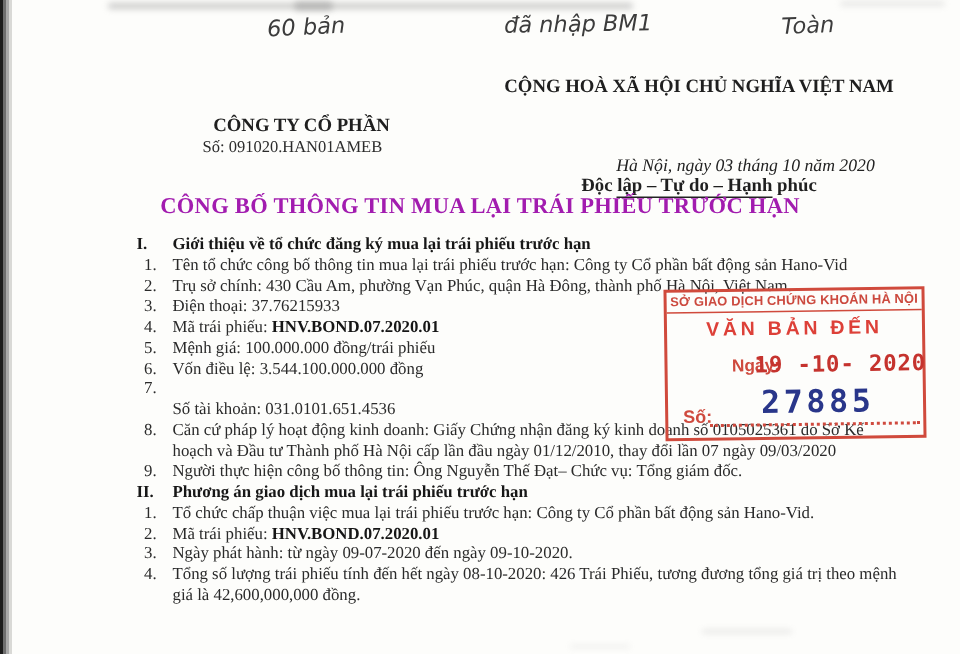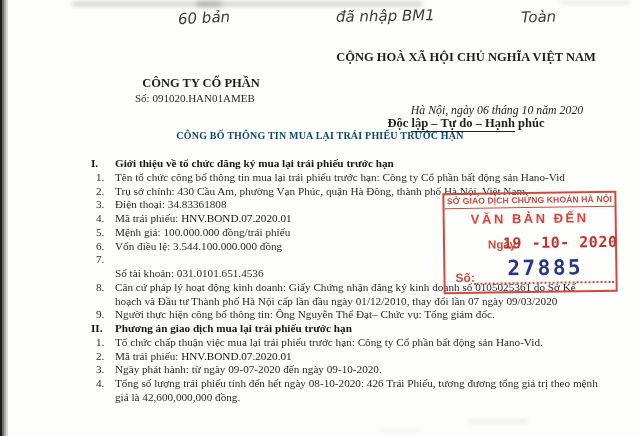--- a/index.html
+++ b/index.html
@@ -55,34 +55,34 @@
   .doc-number {
     position:absolute; left:135px; top:92px; font-size:11px; color:#2b2b2b;
   }
   .place-date {
     position:absolute; left:382px; top:103px; width:230px;
     font-style:italic; font-size:11.8px; color:#222; text-align:center; white-space:nowrap;
   }
 
   .doc-title {
     position:absolute; left:0; top:130px; width:640px;
-    text-align:center; font-weight:bold; font-size:10px; letter-spacing:.2px;
-    color:#0c4a6e;
+    text-align:center; font-weight:bold; font-size:15px; letter-spacing:.2px;
+    color:#a21caf;
   }
 
   
   .doc-body {
     position:absolute; left:95px; top:157px; width:506px;
     font-size:11.2px; line-height:13.75px; color:#2a2a2a;
   }
   .sec-heading { position:relative; padding-left:20px; font-weight:bold; color:#171717; }
   .sec-num { position:absolute; left:-4px; width:22px; }
   .item { position:relative; padding-left:20px; }
   .item-num { position:absolute; left:1px; }
-  .bold { font-weight:normal; color:#161616; }
+  .bold { font-weight:bold; color:#161616; }
 
   
   .stamp {
     position:absolute; left:443px; top:192px; width:174px; height:101px;
     border:2px solid #d04a3c;
     transform:rotate(-0.8deg);
     background:transparent;
     font-family:"Liberation Sans", sans-serif;
   }
   .stamp .org {
@@ -138,29 +138,29 @@
 <div class="company">
   <div>CÔNG TY CỔ PHẦN</div>
 </div>
 
 <div class="national">
   <div class="line1">CỘNG HOÀ XÃ HỘI CHỦ NGHĨA VIỆT NAM</div>
   <div class="motto"><span>Độc </span><span class="ul">lập – Tự do – Hạnh</span><span> phúc</span></div>
 </div>
 
 <div class="doc-number">Số: 091020.HAN01AMEB</div>
-<div class="place-date">Hà Nội, ngày 06 tháng 10 năm 2020</div>
+<div class="place-date">Hà Nội, ngày 03 tháng 10 năm 2020</div>
 
 <div class="doc-title">CÔNG BỐ THÔNG TIN MUA LẠI TRÁI PHIẾU TRƯỚC HẠN</div>
 
 <div class="doc-body">
     <div class="sec-heading"><span class="sec-num">I.</span><span>Giới thiệu về tổ chức đăng ký mua lại trái phiếu trước hạn</span></div>
     <div class="item"><span class="item-num">1.</span><span><span>Tên tổ chức công bố thông tin mua lại trái phiếu trước hạn: Công ty Cổ phần bất động sản Hano-Vid</span></span></div>
     <div class="item"><span class="item-num">2.</span><span><span>Trụ sở chính: 430 Cầu Am, phường Vạn Phúc, quận Hà Đông, thành phố Hà Nội, Việt Nam.</span></span></div>
-    <div class="item"><span class="item-num">3.</span><span><span>Điện thoại: 34.83361808</span></span></div>
+    <div class="item"><span class="item-num">3.</span><span><span>Điện thoại: 37.76215933</span></span></div>
     <div class="item"><span class="item-num">4.</span><span><span>Mã trái phiếu: </span><span class="bold">HNV.BOND.07.2020.01</span></span></div>
     <div class="item"><span class="item-num">5.</span><span><span>Mệnh giá: 100.000.000 đồng/trái phiếu</span></span></div>
     <div class="item"><span class="item-num">6.</span><span><span>Vốn điều lệ: 3.544.100.000.000 đồng</span></span></div>
     <div class="item"><span class="item-num">7.</span><span><br><span>Số tài khoản: 031.0101.651.4536</span></span></div>
     <div class="item"><span class="item-num">8.</span><span><span>Căn cứ pháp lý hoạt động kinh doanh: Giấy Chứng nhận đăng ký kinh doanh số 0105025361 do Sở Kế hoạch và Đầu tư Thành phố Hà Nội cấp lần đầu ngày 01/12/2010, thay đổi lần 07 ngày 09/03/2020</span></span></div>
     <div class="item"><span class="item-num">9.</span><span><span>Người thực hiện công bố thông tin: Ông Nguyễn Thế Đạt– Chức vụ: Tổng giám đốc.</span></span></div>
     <div class="sec-heading"><span class="sec-num">II.</span><span>Phương án giao dịch mua lại trái phiếu trước hạn</span></div>
     <div class="item"><span class="item-num">1.</span><span><span>Tổ chức chấp thuận việc mua lại trái phiếu trước hạn: Công ty Cổ phần bất động sản Hano-Vid.</span></span></div>
     <div class="item"><span class="item-num">2.</span><span><span>Mã trái phiếu: </span><span class="bold">HNV.BOND.07.2020.01</span></span></div>
     <div class="item"><span class="item-num">3.</span><span><span>Ngày phát hành: từ ngày 09-07-2020 đến ngày 09-10-2020.</span></span></div>

